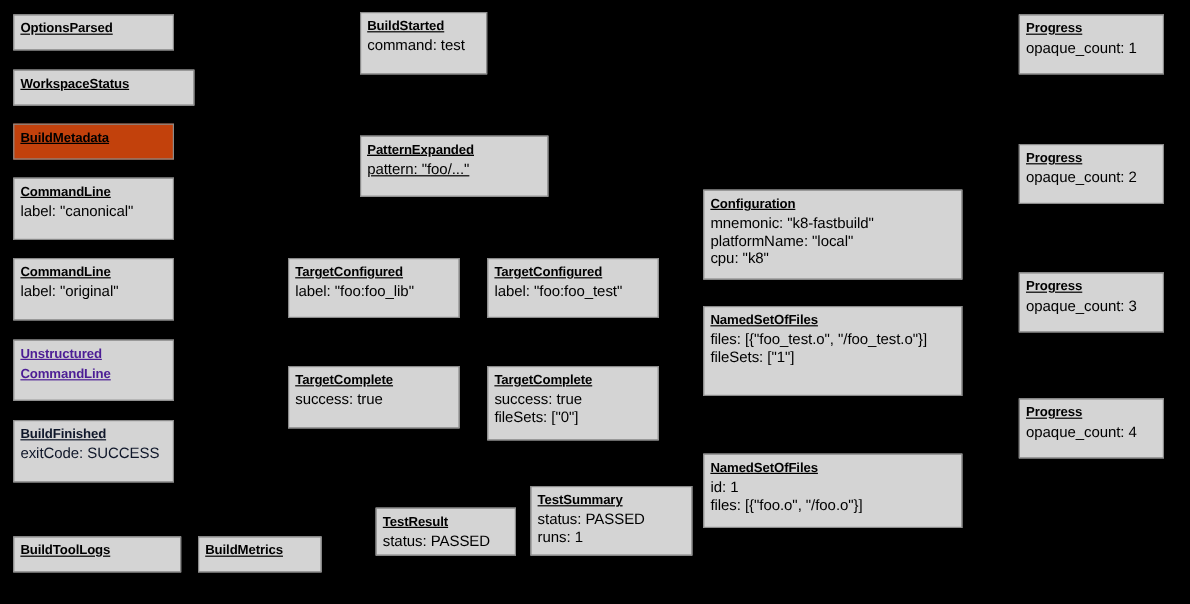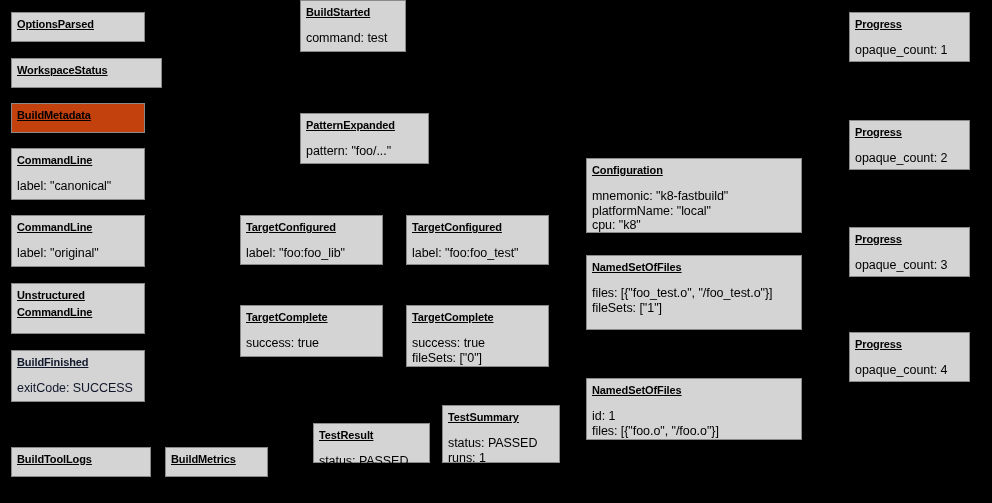--- a/index.html
+++ b/index.html
@@ -28,21 +28,21 @@
     font-weight: bold;
     text-decoration: underline;
     line-height: 16px;
     white-space: pre;
     letter-spacing: -0.1px;
   }
   .node-title.two-line {
     line-height: 17px;
   }
   .node-fields {
-    margin-top: 11px;
+    margin-top: 1px;
   }
   .node-field {
     font-size: 12.5px;
     line-height: 14.5px;
     white-space: pre;
     letter-spacing: -0.05px;
   }
 </style>
 </head>
 <body>
@@ -62,43 +62,43 @@
       <div class="node-fields">
         <div class="node-field">label: "canonical"</div>
       </div>
     </div>
     <div class="node" style="left: 11px; top: 215px; width: 134px; height: 52px; background: rgb(212, 212, 212); border-color: rgb(138, 138, 138); color: rgb(0, 0, 0);">
       <div class="node-title">CommandLine</div>
       <div class="node-fields">
         <div class="node-field">label: "original"</div>
       </div>
     </div>
-    <div class="node" style="left: 11px; top: 283px; width: 134px; height: 51px; background: rgb(212, 212, 212); border-color: rgb(138, 138, 138); color: #000000;">
+    <div class="node" style="left: 11px; top: 283px; width: 134px; height: 51px; background: rgb(212, 212, 212); border-color: rgb(138, 138, 138); color: #4c1d95;">
       <div class="node-title two-line">Unstructured
 CommandLine</div>
     </div>
     <div class="node" style="left: 11px; top: 350px; width: 134px; height: 52px; background: rgb(212, 212, 212); border-color: rgb(138, 138, 138); color: #0f172a;">
       <div class="node-title">BuildFinished</div>
       <div class="node-fields">
         <div class="node-field">exitCode: SUCCESS</div>
       </div>
     </div>
     <div class="node" style="left: 11px; top: 447px; width: 140px; height: 30px; background: rgb(212, 212, 212); border-color: rgb(138, 138, 138); color: rgb(0, 0, 0);">
       <div class="node-title">BuildToolLogs</div>
     </div>
     <div class="node" style="left: 165px; top: 447px; width: 103px; height: 30px; background: rgb(212, 212, 212); border-color: rgb(138, 138, 138); color: rgb(0, 0, 0);">
       <div class="node-title">BuildMetrics</div>
     </div>
-    <div class="node" style="left: 300px; top: 0; width: 106px; height: 52px; background: rgb(212, 212, 212); border-color: rgb(138, 138, 138); color: rgb(0, 0, 0);">
+    <div class="node" style="left: 300px; top: 10px; width: 106px; height: 52px; background: rgb(212, 212, 212); border-color: rgb(138, 138, 138); color: rgb(0, 0, 0);">
       <div class="node-title">BuildStarted</div>
       <div class="node-fields">
         <div class="node-field">command: test</div>
       </div>
     </div>
-    <div class="node" style="left: 300px; top: 113px; width: 129px; height: 51px; background: rgb(212, 212, 212); border-color: rgb(138, 138, 138); color: rgb(0, 0, 0);">
+    <div class="node" style="left: 300px; top: 113px; width: 157px; height: 51px; background: rgb(212, 212, 212); border-color: rgb(138, 138, 138); color: rgb(0, 0, 0); text-decoration: underline;">
       <div class="node-title">PatternExpanded</div>
       <div class="node-fields">
         <div class="node-field">pattern: "foo/..."</div>
       </div>
     </div>
     <div class="node" style="left: 240px; top: 215px; width: 143px; height: 50px; background: rgb(212, 212, 212); border-color: rgb(138, 138, 138); color: rgb(0, 0, 0);">
       <div class="node-title">TargetConfigured</div>
       <div class="node-fields">
         <div class="node-field">label: "foo:foo_lib"</div>
       </div>
@@ -121,21 +121,21 @@
         <div class="node-field">success: true</div>
         <div class="node-field">fileSets: ["0"]</div>
       </div>
     </div>
     <div class="node" style="left: 313px; top: 423px; width: 117px; height: 40px; background: rgb(212, 212, 212); border-color: rgb(138, 138, 138); color: rgb(0, 0, 0);">
       <div class="node-title">TestResult</div>
       <div class="node-fields">
         <div class="node-field">status: PASSED</div>
       </div>
     </div>
-    <div class="node" style="left: 442px; top: 405px; width: 118px; height: 58px; background: rgb(212, 212, 212); border-color: rgb(138, 138, 138); color: rgb(0, 0, 0);">
+    <div class="node" style="left: 442px; top: 405px; width: 135px; height: 58px; background: rgb(212, 212, 212); border-color: rgb(138, 138, 138); color: rgb(0, 0, 0);">
       <div class="node-title">TestSummary</div>
       <div class="node-fields">
         <div class="node-field">status: PASSED</div>
         <div class="node-field">runs: 1</div>
       </div>
     </div>
     <div class="node" style="left: 586px; top: 158px; width: 216px; height: 75px; background: rgb(212, 212, 212); border-color: rgb(138, 138, 138); color: rgb(0, 0, 0);">
       <div class="node-title">Configuration</div>
       <div class="node-fields">
         <div class="node-field">mnemonic: "k8-fastbuild"</div>

